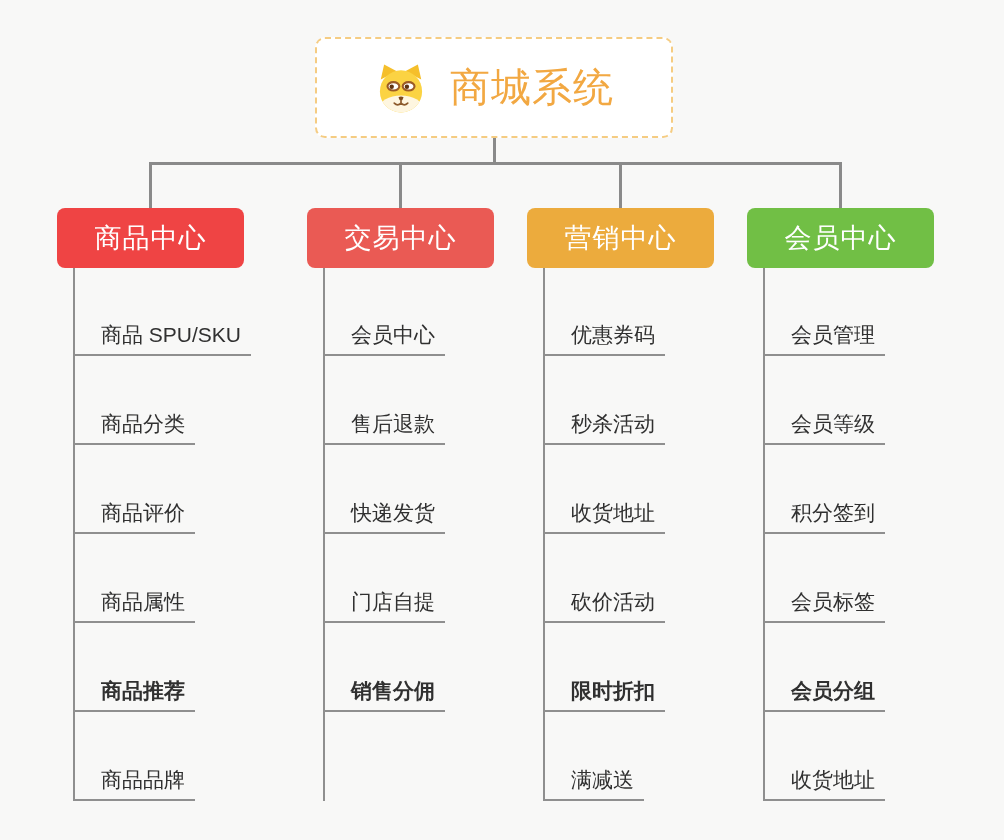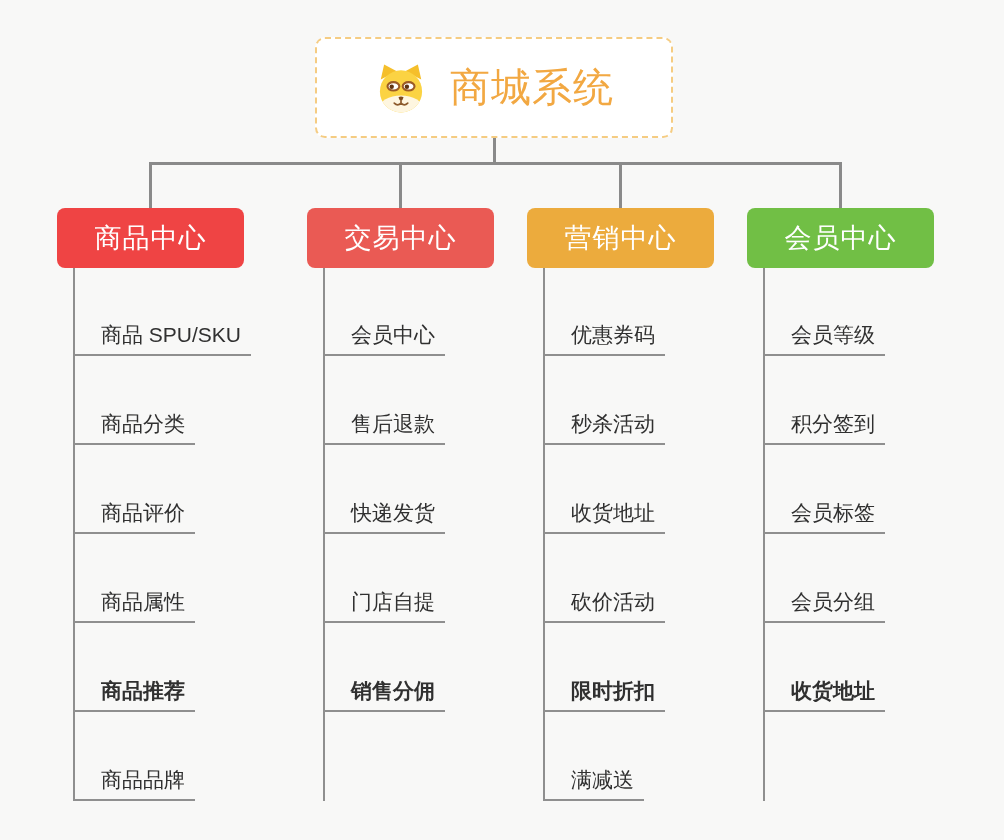--- a/index.html
+++ b/index.html
@@ -136,20 +136,21 @@
       <div class="item">砍价活动</div>
       <div class="item">限时折扣</div>
       <div class="item">满减送</div>
     </div>
   </div>
 
   <div class="branch b3">
     <div class="branch-header" style="background-color: rgb(113, 191, 69);">会员中心</div>
     <div class="branch-col">
       <div class="branch-vline"></div>
+      <div class="item">会员管理</div>
       <div class="item">会员等级</div>
       <div class="item">积分签到</div>
       <div class="item">会员标签</div>
       <div class="item">会员分组</div>
       <div class="item">收货地址</div>
     </div>
   </div>
 
 </div>
 

